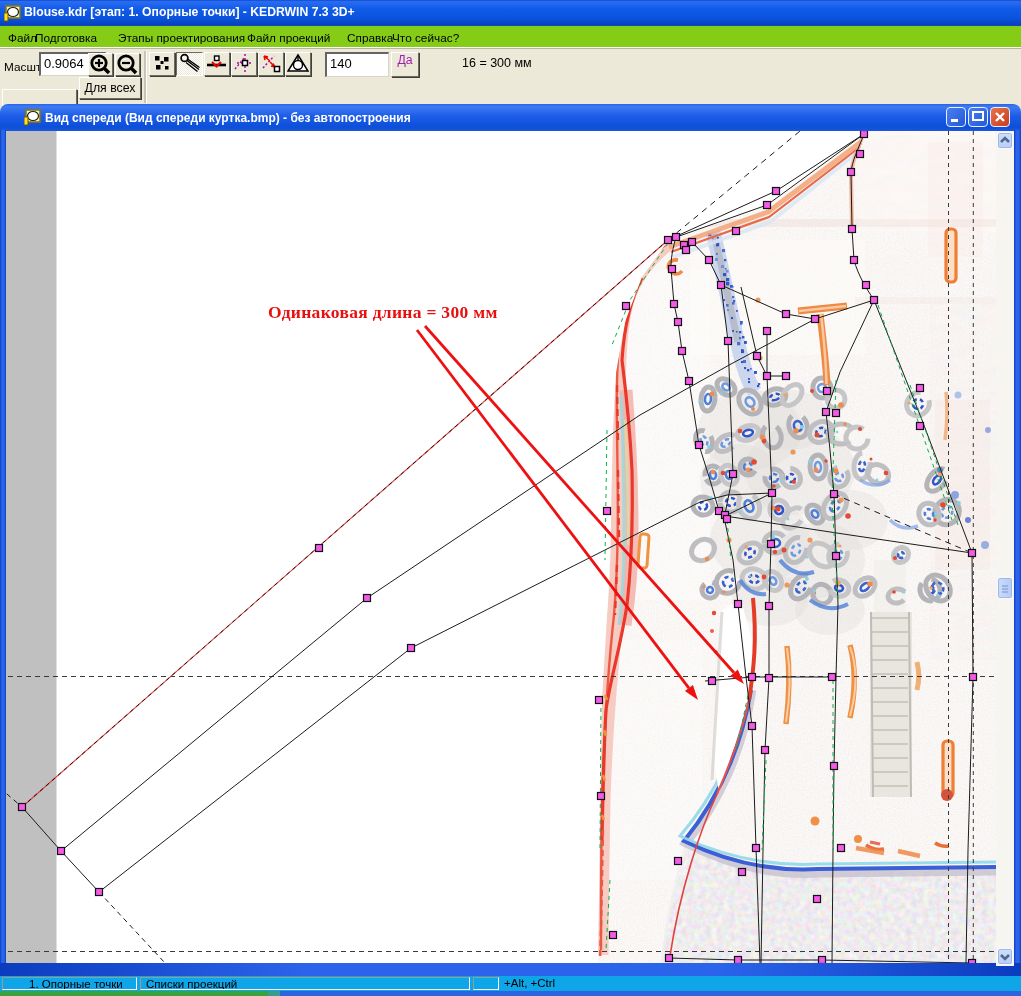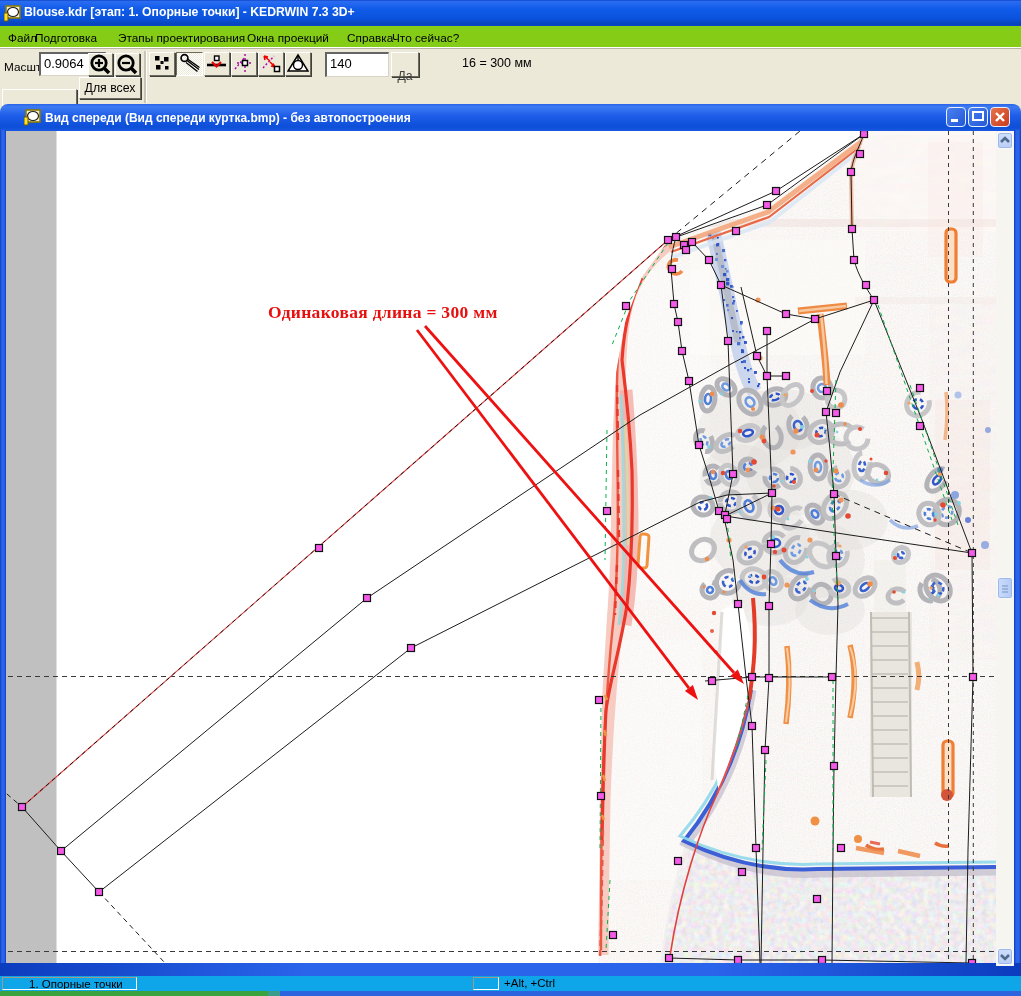--- a/index.html
+++ b/index.html
@@ -51,21 +51,21 @@
   <rect x="2" y="1" width="14" height="12" fill="#f8f4e8" stroke="#8a7a00" stroke-width="1.6"></rect>
   <ellipse cx="9" cy="7" rx="5.5" ry="4.5" fill="#fff" stroke="#222" stroke-width="1.2"></ellipse>
   <rect x="0" y="8" width="4" height="8" fill="#ffe12a" stroke="#6a5a00" stroke-width="1"></rect>
  </svg>
  <span class="ttext" style="left:24px;">Blouse.kdr [этап: 1. Опорные точки] - KEDRWIN 7.3 3D+</span>
 </div>
 <div id="menubar">
  <span style="left:8px;">Файл</span>
  <span style="left:35px;">Подготовка</span>
  <span style="left:118px;">Этапы проектирования</span>
- <span style="left:247px;">Окна проекций</span>
+ <span style="left:247px;">Файл проекций</span>
  <span style="left:336px;margin-left:11px;">Справка</span>
  <span style="left:392px;">Что сейчас?</span>
 </div>
 <div id="toolbar">
  <span class="tlabel" style="left:4px;top:11px;font-size:11.8px;">Масшт</span>
  <div class="tinput" style="left:39px;top:3px;width:67px;height:24px;">0.9064</div>
  <div class="btn3d" style="left:88px;top:4px;width:25px;height:23px;">
   <svg width="23" height="21" viewBox="0 0 23 21">
    <circle cx="10" cy="9" r="7.2" fill="none" stroke="#000" stroke-width="2.8"></circle>
    <line x1="6" y1="9" x2="14" y2="9" stroke="#000" stroke-width="2.2"></line>
@@ -122,21 +122,21 @@
   </svg>
  </div>
  <div class="btn3d" style="left:285px;top:3px;width:26px;height:24px;">
   <svg width="22" height="20" viewBox="0 0 22 20">
    <path d="M11 2 L21 18 L1 18 Z" fill="#fff" stroke="#000" stroke-width="1.5"></path>
    <circle cx="11" cy="12" r="4.5" fill="none" stroke="#000" stroke-width="1.4"></circle>
    <line x1="11" y1="2" x2="11" y2="8" stroke="#000" stroke-width="1.4"></line>
   </svg>
  </div>
  <div class="tinput" style="left:325px;top:3px;width:64px;height:25px;">140</div>
- <div class="btn3d" style="left:391px;top:3px;width:28px;height:25px;padding-top:16px;color:#404040;">Да</div>
+ <div class="btn3d" style="left:391px;top:3px;width:28px;height:25px;padding-top:0;color:#a21caf;">Да</div>
  <span class="tlabel" style="left:462px;top:7px;font-size:12.5px;">16 = 300 мм</span>
 </div>
 
 <div id="mdi-title"></div>
 <svg id="mdiicon" width="17" height="17" viewBox="0 0 17 17">
   <rect x="2" y="1" width="14" height="12" fill="#f8f4e8" stroke="#8a7a00" stroke-width="1.6"></rect>
   <ellipse cx="9" cy="7" rx="5.5" ry="4.5" fill="#fff" stroke="#222" stroke-width="1.2"></ellipse>
   <rect x="0" y="8" width="4" height="8" fill="#ffe12a" stroke="#6a5a00" stroke-width="1"></rect>
 </svg>
 <div style="position:absolute;left:45px;top:111px;color:#fff;font-weight:bold;font-size:12px;white-space:nowrap;z-index:5;">Вид спереди (Вид спереди куртка.bmp) - без автопостроения</div>
@@ -739,19 +739,20 @@
  </div>
  <div class="sbtn" style="top:817px;">
   <svg width="14" height="15">
         <path d="M3 6 L7 10 L11 6" fill="none" stroke="#4d6a8d" stroke-width="2.6"></path>
       </svg>
  </div>
 </div>
 
 <div id="statusbar">
  <div class="sseg" style="left:2px;width:135px;padding-left:26px;">1. Опорные точки</div>
+ <div class="sseg" style="left:140px;width:330px;">Списки проекций</div>
  <div class="sseg" style="left:473px;width:26px;"></div>
  <span style="position:absolute;left:504px;top:1px;">+Alt, +Ctrl</span>
 </div>
 <div id="taskbar">
     <div class="green"></div>
     <div class="teal"></div>
   </div>
 
 </body></html>

